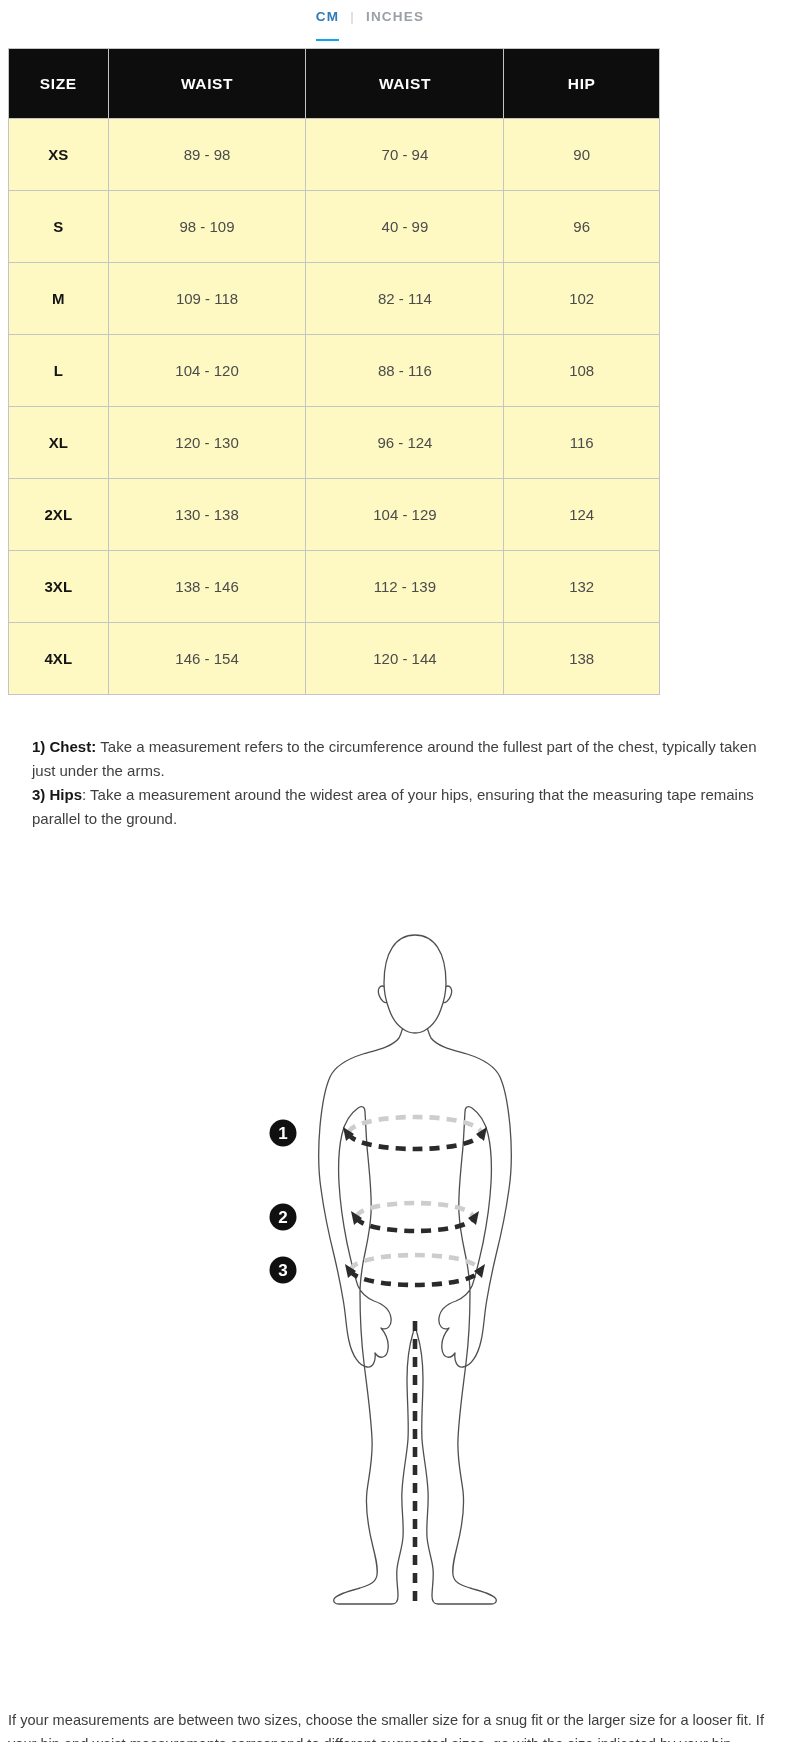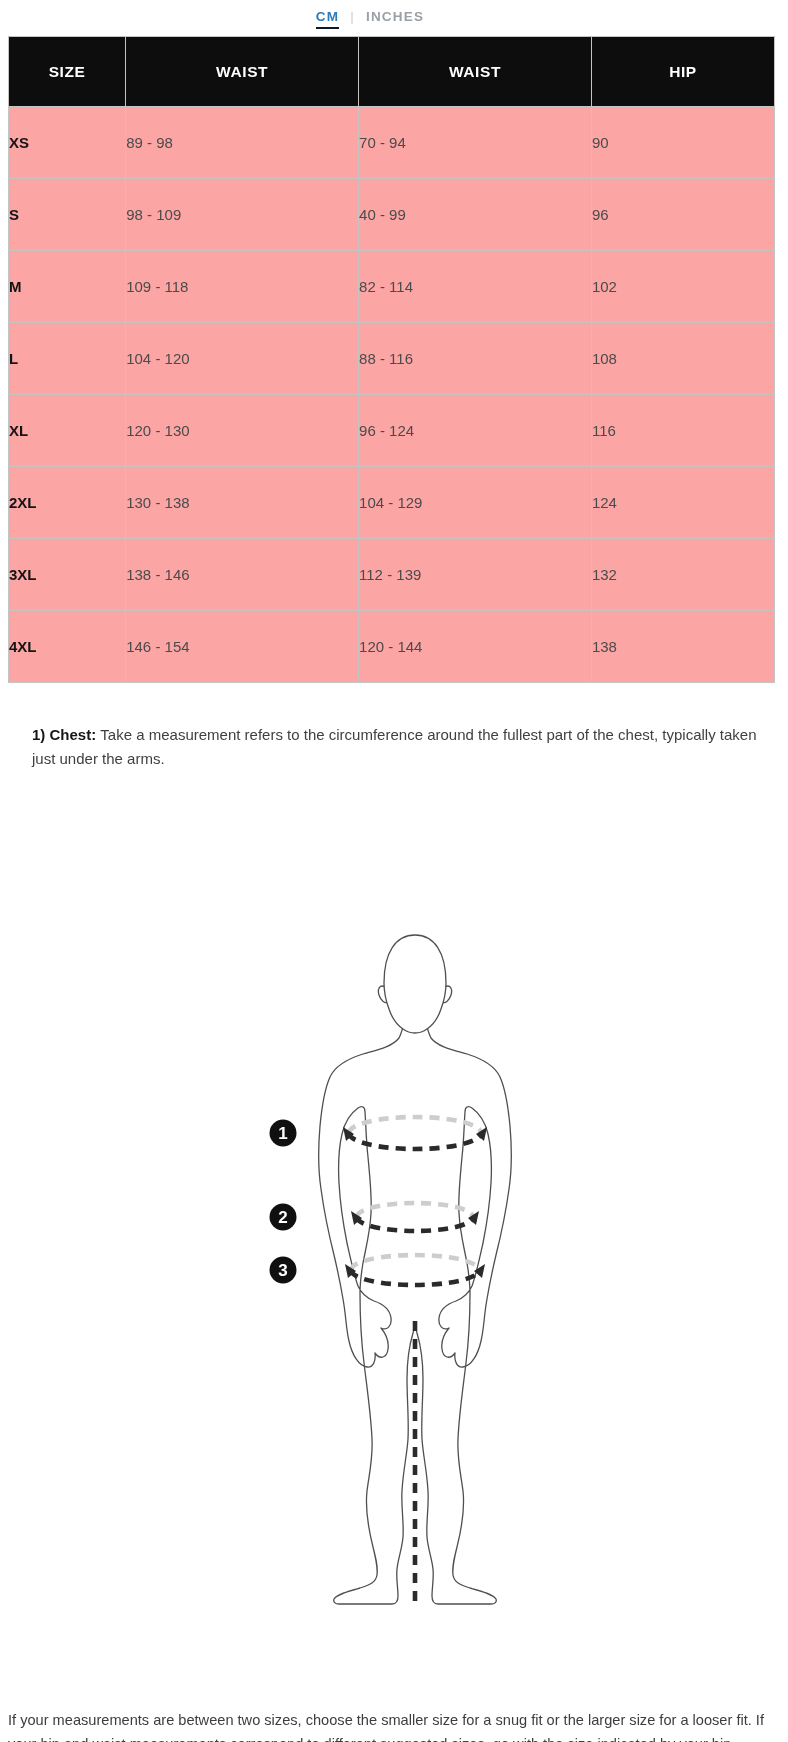--- a/index.html
+++ b/index.html
@@ -8,35 +8,35 @@
     width:788px; height:1742px; position:relative; overflow:hidden;
     font-family:"Liberation Sans", sans-serif; color:#3d3d3d;
   }
 
   
   .tabs {
     padding-top:9px; display:flex; justify-content:center; align-items:baseline;
     gap:11px; font-size:13.5px; font-weight:bold; letter-spacing:1.2px;
     transform:translateX(-24px);
   }
-  .tab-cm { color:#2f7ab8; border-bottom:2px solid #0f172a; padding-bottom:3px; cursor:pointer; }
+  .tab-cm { color:#2f7ab8; border-bottom:2px solid #0ea5e9; padding-bottom:15px; cursor:pointer; }
   .tab-sep { color:#c9cdd1; font-weight:normal; }
   .tab-inches { color:#9aa0a6; cursor:pointer; }
 
   
   table.size-table {
-    width:767px; margin:7px 8px 0 8px; border-collapse:collapse; table-layout:fixed;
+    width:652px; margin:7px 8px 0 8px; border-collapse:collapse; table-layout:fixed;
   }
   .size-table th {
     background:#0d0d0d; color:#ffffff; height:70px; font-size:15.5px;
     letter-spacing:0.6px; border:1px solid #c4c4c4; font-weight:bold;
   }
   .size-table td {
-    height:72px; text-align:left; vertical-align:middle;
-    border:1px solid #c4c4c4; font-size:15px; color:#4b4b4b; background:#fca5a5;
+    height:72px; text-align:center; vertical-align:middle;
+    border:1px solid #c4c4c4; font-size:15px; color:#4b4b4b; background:#fef9c3;
   }
   .size-table td.size-cell { font-weight:bold; color:#141414; font-size:15px; }
   col.c-size  { width:15.3%; }
   col.c-chest { width:30.4%; }
   col.c-waist { width:30.4%; }
   col.c-hip   { width:23.9%; }
 
   
   .instructions {
     margin:40px 26px 0 32px; font-size:15px; line-height:24px; color:#3f3f3f;
@@ -124,20 +124,21 @@
       <td class="size-cell">4XL</td>
       <td>146 - 154</td>
       <td>120 - 144</td>
       <td>138</td>
     </tr>
   </tbody>
 </table>
 
 <div class="instructions">
   <p><b>1) Chest: </b><span>Take a measurement refers to the circumference around the fullest part of the chest, typically taken just under the arms.</span></p>
+  <p><b>3) Hips</b><span>: Take a measurement around the widest area of your hips, ensuring that the measuring tape remains parallel to the ground.</span></p>
 </div>
 
 <div class="figure-wrap">
   <svg viewBox="0 0 430 730" width="430" height="730" xmlns="http://www.w3.org/2000/svg">
 
     <g stroke="#4f4f4f" stroke-width="1.3" fill="none" stroke-linecap="round" stroke-linejoin="round">
       <path id="hb" d="M 206,122
         C 204,132 203,141 199,148
         C 192,157 177,160 163,164
         C 147,169 135,176 130,187

